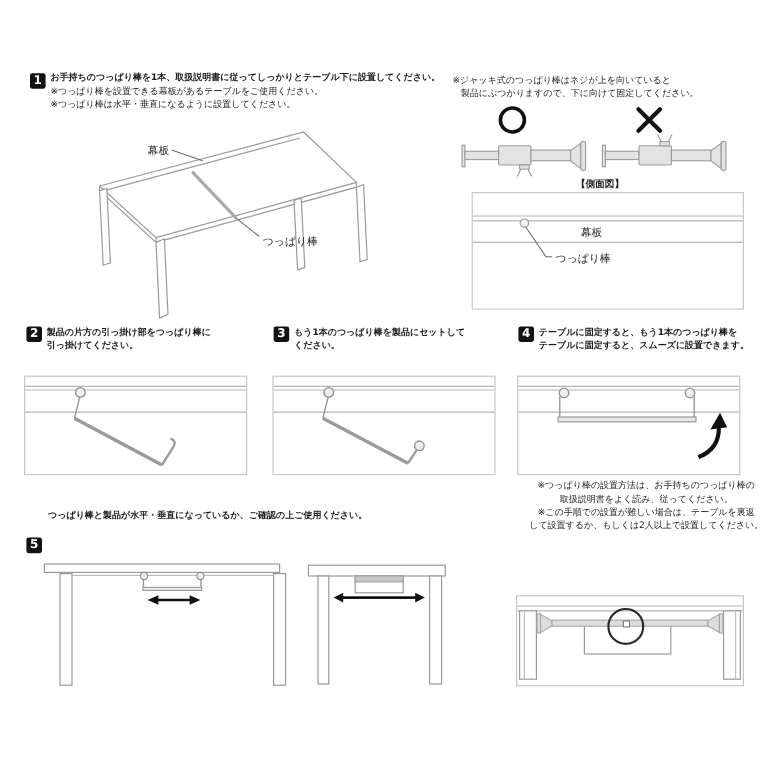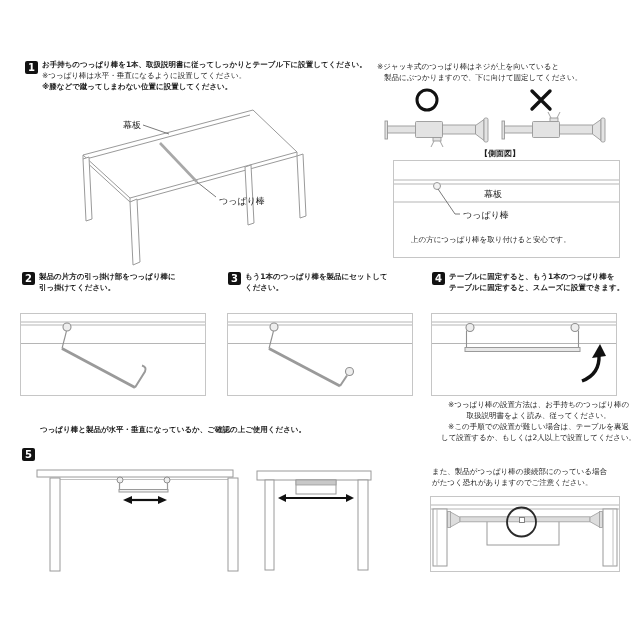--- a/index.html
+++ b/index.html
@@ -17,22 +17,22 @@
   .svlabel { position:absolute; font-size:8px; font-weight:bold; text-align:right; white-space:nowrap; }
 </style>
 </head>
 <body>
 
 <div class="page">
 
   <span class="badge" style="left:25px; top:61px;">1</span>
   <div class="t" style="left:42px; top:59px;">
     <div class="bold">お手持ちのつっぱり棒を1本、取扱説明書に従ってしっかりとテーブル下に設置してください。</div>
+    <div>※つっぱり棒を設置できる幕板があるテーブルをご使用ください。</div>
     <div>※つっぱり棒は水平・垂直になるように設置してください。</div>
-    <div class="bold">※膝などで蹴ってしまわない位置に設置してください。</div>
   </div>
 
   <svg class="diag" style="left:45px; top:100px;" width="300" height="168" viewBox="0 0 300 168">
     <g stroke="#9a9a9a" stroke-width="1" fill="#ffffff">
 
       <polygon points="38,55 208,10 252,52 85,98"></polygon>
 
       <path d="M38,55 L38,59 L85,102 L85,98 M85,102 L252,56 L252,52" fill="none"></path>
 
       <path d="M41,59 L205,15" fill="none"></path>
@@ -91,21 +91,20 @@
     <svg class="diag" style="left:0; top:0;" width="225" height="96" viewBox="0 0 225 96">
       <line x1="0" y1="19" x2="225" y2="19" stroke="#b5b5b5" stroke-width="1"></line>
       <line x1="0" y1="23" x2="225" y2="23" stroke="#b5b5b5" stroke-width="1"></line>
       <line x1="0" y1="41" x2="225" y2="41" stroke="#b5b5b5" stroke-width="1"></line>
       <circle cx="43" cy="25" r="3.5" fill="#f2f2f2" stroke="#999999" stroke-width="1"></circle>
       <path d="M44,28 L61,53 L66,53" stroke="#6b6b6b" stroke-width="0.9" fill="none"></path>
       <text x="90" y="36" font-size="9">幕板</text>
       <text x="69" y="57" font-size="9">つっぱり棒</text>
     </svg>
     <div class="t" style="left:10px; top:73px;">
-      <div class="indent">上の方につっぱり棒を取り付けると安心です。</div>
     </div>
   </div>
 
   <span class="badge" style="left:22px; top:272px;">2</span>
   <div class="t" style="left:39px; top:271px;">
     <div class="bold">製品の片方の引っ掛け部をつっぱり棒に</div>
     <div class="bold">引っ掛けてください。</div>
   </div>
   <div class="box" style="left:20px; top:313px; width:186px; height:83px;">
     <svg class="diag" style="left:0; top:0;" width="184" height="81" viewBox="0 0 184 81">
@@ -185,24 +184,20 @@
     <rect x="5" y="5" width="114" height="9" fill="#ffffff" stroke="#9a9a9a" stroke-width="1"></rect>
     <rect x="44" y="14" width="40" height="14" fill="#ffffff" stroke="#9a9a9a" stroke-width="1"></rect>
     <rect x="44" y="14" width="40" height="5" fill="#c8c8c8" stroke="#9a9a9a" stroke-width="0.8"></rect>
     <rect x="13" y="14" width="9" height="90" fill="#ffffff" stroke="#9a9a9a" stroke-width="1"></rect>
     <rect x="106" y="14" width="10" height="90" fill="#ffffff" stroke="#9a9a9a" stroke-width="1"></rect>
     <line x1="32" y1="32" x2="96" y2="32" stroke="#111111" stroke-width="2.2"></line>
     <polygon points="26,32 34,28 34,36" fill="#111111"></polygon>
     <polygon points="102,32 94,28 94,36" fill="#111111"></polygon>
   </svg>
 
-  <div class="t" style="left:432px; top:466px;">
-    <div>また、製品がつっぱり棒の接続部にのっている場合</div>
-    <div>がたつく恐れがありますのでご注意ください。</div>
-  </div>
 
   <div class="box" style="left:430px; top:496px; width:190px; height:76px;">
     <svg class="diag" style="left:0; top:0;" width="188" height="74" viewBox="0 0 188 74">
       <line x1="0" y1="8" x2="188" y2="8" stroke="#b5b5b5" stroke-width="1"></line>
       <line x1="0" y1="12" x2="188" y2="12" stroke="#b5b5b5" stroke-width="1"></line>
       <rect x="2" y="12" width="14" height="57" fill="#ffffff" stroke="#9a9a9a" stroke-width="1"></rect>
       <line x1="6" y1="12" x2="6" y2="69" stroke="#c0c0c0" stroke-width="1"></line>
       <rect x="172" y="12" width="14" height="57" fill="#ffffff" stroke="#9a9a9a" stroke-width="1"></rect>
       <line x1="182" y1="12" x2="182" y2="69" stroke="#c0c0c0" stroke-width="1"></line>
       <rect x="56" y="23" width="72" height="25" fill="none" stroke="#9a9a9a" stroke-width="1"></rect>

